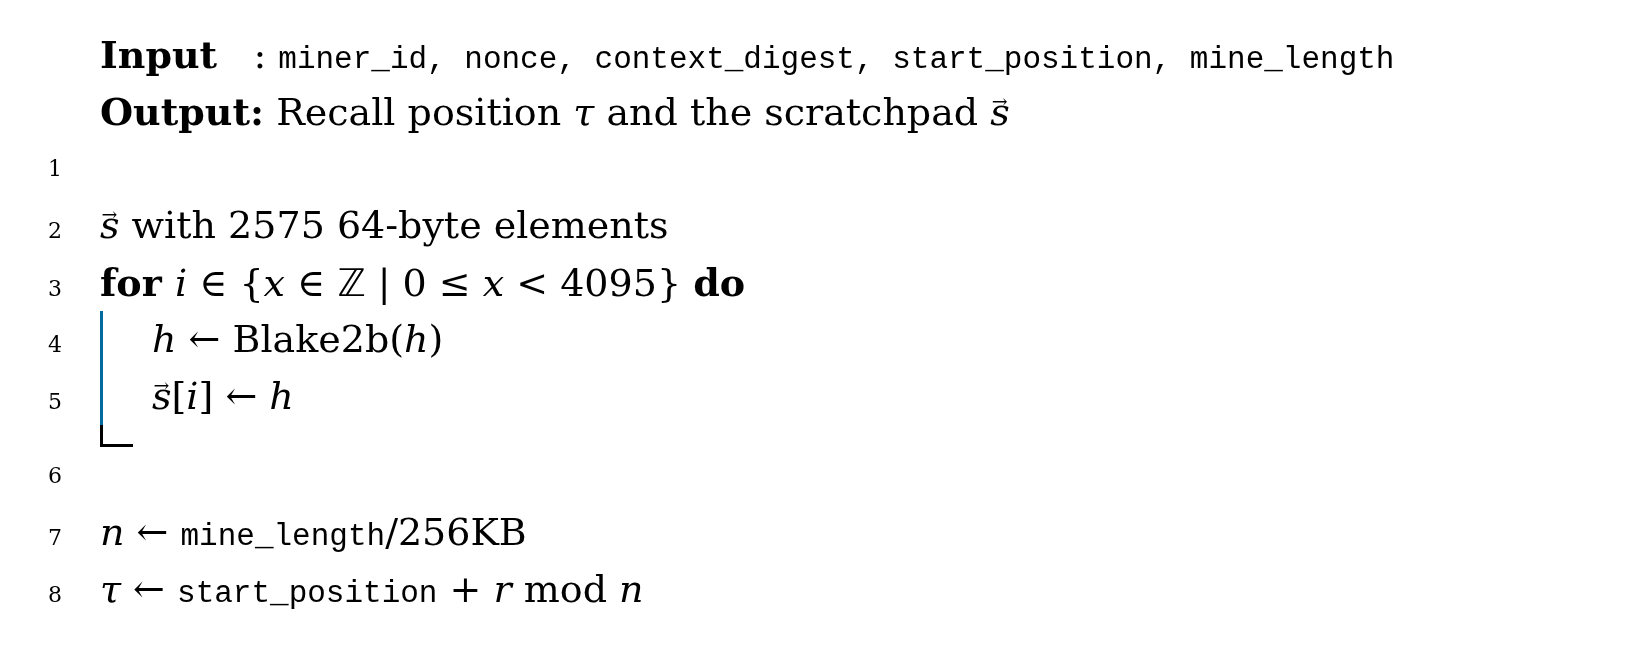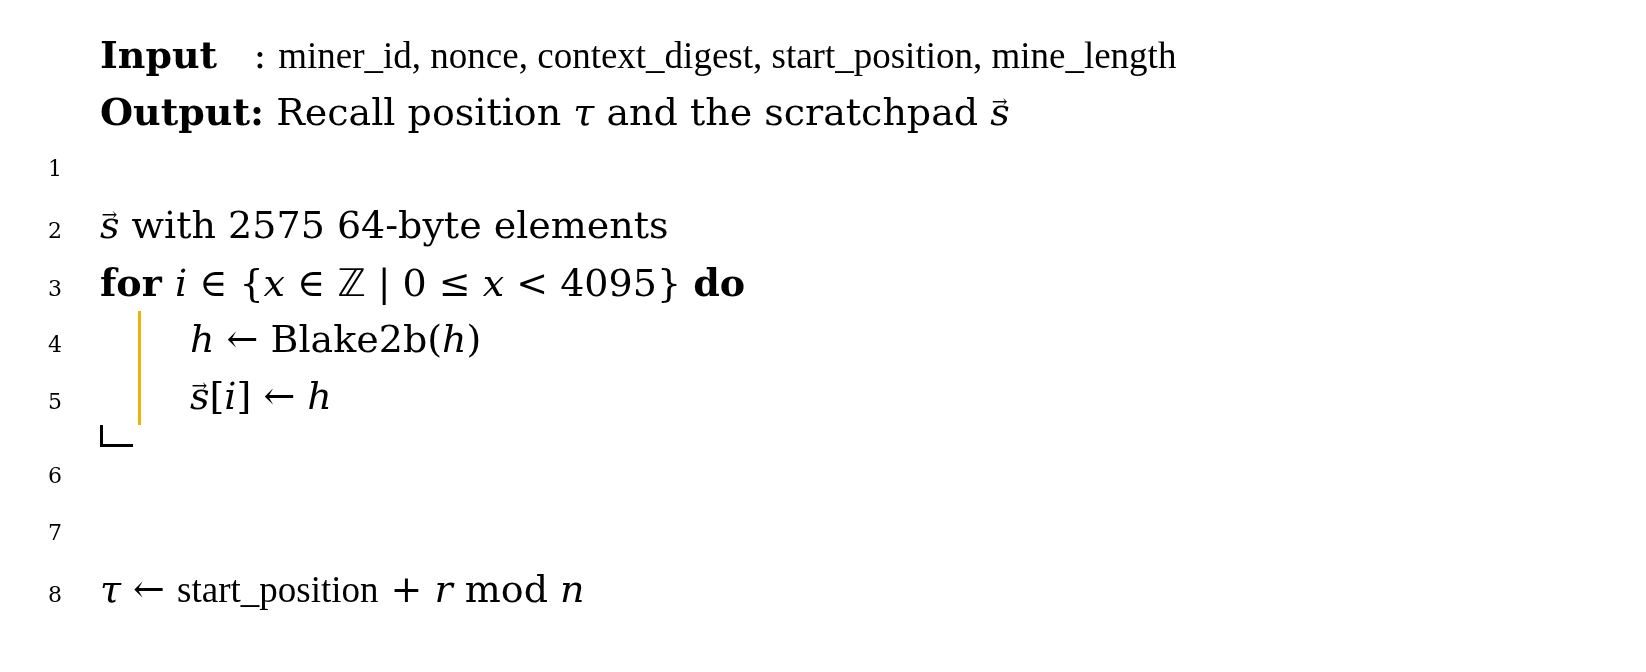--- a/index.html
+++ b/index.html
@@ -27,41 +27,40 @@
     flex: 0 0 62px;
     width: 62px;
     text-align: right;
     font-size: 22px;
     font-family: "DejaVu Serif", serif;
     margin-right: 38px;
     line-height: 57px;
   }
   .content { line-height: 57px; }
   .loop-content {
-    margin-left: 38px;
-    border-left: 3px solid #eab308;
+    border-left: 3px solid #0369a1;
     padding-left: 49px;
     line-height: 57px;
   }
   .foot-row {
     display: flex;
     height: 22px;
   }
   .foot-spacer { flex: 0 0 100px; width: 100px; }
   .loop-foot {
     width: 33px;
     height: 22px;
     border-left: 3px solid #000000;
     border-bottom: 3px solid #000000;
     box-sizing: border-box;
   }
   .seg-kw   { font-family: "DejaVu Serif", serif; font-weight: bold; }
   .seg-rm   { font-family: "DejaVu Serif", serif; }
   .seg-math { font-family: "DejaVu Serif", serif; font-style: italic; }
-  .seg-sf   { font-family: Liberation Serif, serif; font-size: 37px; }
+  .seg-sf   { font-family: Liberation Mono, monospace; font-size: 31px; }
   .seg-bb   { font-family: "DejaVu Sans", sans-serif; }
   .seg-vec  {
     font-family: "DejaVu Serif", serif;
     font-style: italic;
     position: relative;
     display: inline-block;
     line-height: 1;
   }
   .seg-vec .vec-arrow {
     position: absolute;
@@ -105,18 +104,19 @@
     </div>
     <div class="foot-row">
       <div class="foot-spacer"></div>
       <div class="loop-foot"></div>
     </div>
     <div class="row">
       <span class="num">6</span>
     </div>
     <div class="row">
       <span class="num">7</span>
+      <span class="content"><span class="seg-math">n</span><span class="seg-rm"> ← </span><span class="seg-sf">mine_length</span><span class="seg-rm">/256KB</span></span>
     </div>
     <div class="row">
       <span class="num">8</span>
       <span class="content"><span class="seg-math">τ</span><span class="seg-rm"> ← </span><span class="seg-sf">start_position</span><span class="seg-rm"> + </span><span class="seg-math">r</span><span class="seg-rm"> mod </span><span class="seg-math">n</span></span>
     </div>
   </div>
 
 </body></html>

